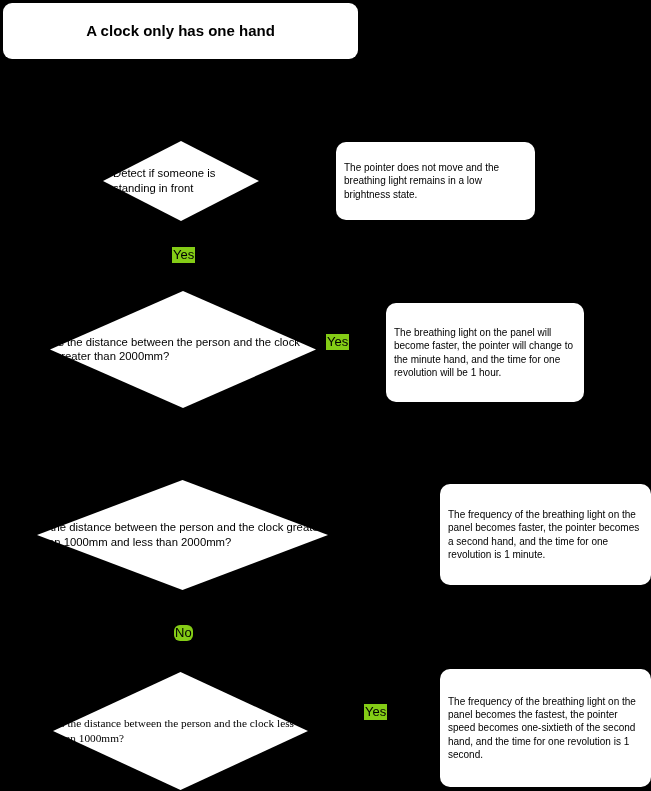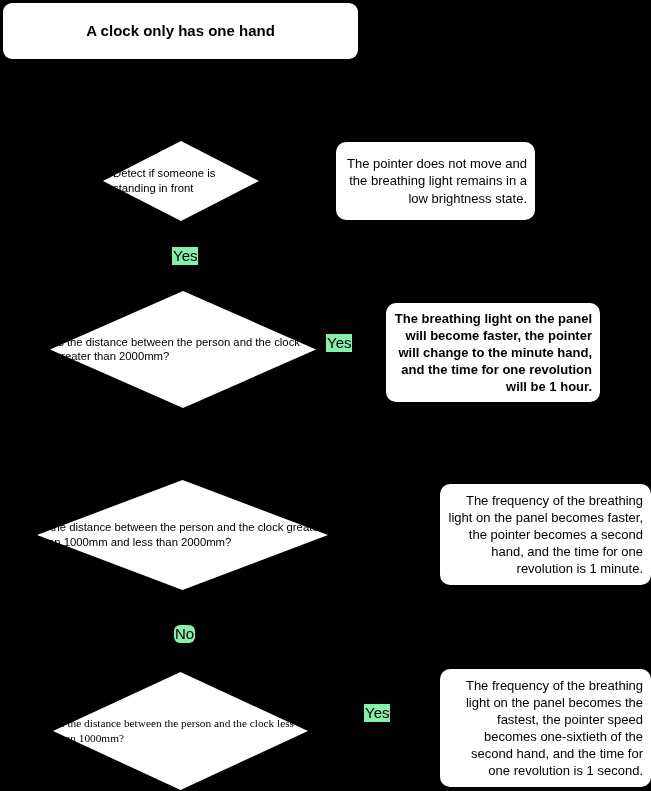--- a/index.html
+++ b/index.html
@@ -43,23 +43,23 @@
     position: absolute;
     background: #ffffff;
     border-radius: 10px;
     box-sizing: border-box;
     display: flex;
     align-items: center;
     justify-content: center;
     padding: 6px 8px;
   }
   .note-box .note-text {
-    font-size: 13px;
+    font-size: 10px;
     color: #000000;
-    text-align: right;
+    text-align: left;
     line-height: 1.32;
   }
 
   
   .diamond-wrap {
     position: absolute;
   }
   .diamond-shape {
     position: absolute;
     left: 0;
@@ -77,23 +77,23 @@
     font-size: 11.3px;
     color: #000000;
     line-height: 1.32;
     white-space: normal;
     pointer-events: none;
   }
 
   
   .edge-label {
     position: absolute;
-    background: #86efac;
+    background: #84cc16;
     color: #000000;
-    font-size: 15px;
+    font-size: 13px;
     line-height: 1.2;
     padding: 0px 1px;
     white-space: nowrap;
   }
 </style>
 </head>
 <body>
 
 <div id="canvas">
 
@@ -112,21 +112,21 @@
 
   <div class="edge-label" style="left:172px; top:247px;">Yes</div>
 
   <div class="diamond-wrap" style="left:50px; top:291px; width:266px; height:117px;">
     <div class="diamond-shape"></div>
     <div class="diamond-label" style="width:256px;">Is the distance between the person and the clock greater than 2000mm?</div>
   </div>
 
   <div class="edge-label" style="left:326px; top:334px;">Yes</div>
 
-  <div class="note-box" style="left:386px; top:303px; width:214px; height:99px;font-weight:bold;">
+  <div class="note-box" style="left:386px; top:303px; width:198px; height:99px;">
     <div class="note-text">The breathing light on the panel will become faster, the pointer will change to the minute hand, and the time for one revolution will be 1 hour.</div>
   </div>
 
   <div class="diamond-wrap" style="left:37px; top:480px; width:291px; height:110px;">
     <div class="diamond-shape"></div>
     <div class="diamond-label" style="width:288px;">Is the distance between the person and the clock greater than 1000mm and less than 2000mm?</div>
   </div>
 
   <div class="note-box" style="left:440px; top:484px; width:211px; height:101px;">
     <div class="note-text">The frequency of the breathing light on the panel becomes faster, the pointer becomes a second hand, and the time for one revolution is 1 minute.</div>

